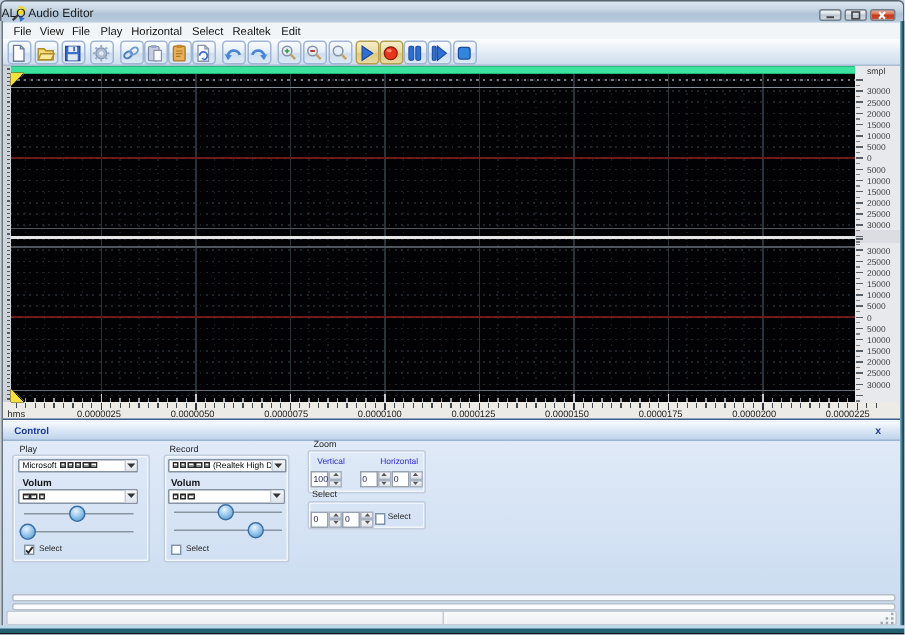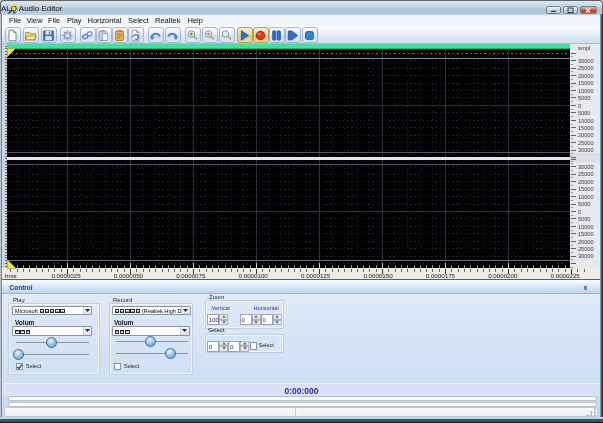--- a/index.html
+++ b/index.html
@@ -56,21 +56,21 @@
 </style></head><body>
 <div id="win">
  <div id="menub">
       <span style="position:absolute;left:7.5px;top:1.5px">File</span>
       <span style="position:absolute;left:25px;top:1.5px">View</span>
       <span style="position:absolute;left:46.5px;top:1.5px">File</span>
       <span style="position:absolute;left:65.5px;top:1.5px">Play</span>
       <span style="position:absolute;left:86px;top:1.5px">Horizontal</span>
       <span style="position:absolute;left:126.5px;top:1.5px">Select</span>
       <span style="position:absolute;left:153.5px;top:1.5px">Realtek</span>
-      <span style="position:absolute;left:186px;top:1.5px">Help</span>
+      <span style="position:absolute;left:186px;top:1.5px">Edit</span>
     </div>
  <div id="toolb">
       <div class="tbtn" style="left:3px">
         <svg width="13" height="13" viewBox="0 0 13 13">
           <path d="M3 1.2h4.6L10 3.6v8.2H3z" fill="#fdfdfd" stroke="#6b7c95" stroke-width="0.9"></path>
           <path d="M7.6 1.2V3.6H10" fill="none" stroke="#6b7c95" stroke-width="0.9"></path>
         </svg>
       </div>
 <div class="tbtn" style="left:21px">
         <svg width="13" height="13" viewBox="0 0 13 13">
@@ -384,23 +384,20 @@
         </svg>
       </div>
       <div class="spd">
         <svg width="4" height="2.6" viewBox="0 0 4 2.6">
           <path d="M2 2.4L0.2 0.2h3.6z" fill="#555"></path>
         </svg>
       </div>
     </div>
 <div class="cb" style="left:249.5px;top:342px"></div>
 <div class="slab" style="left:258.5px;top:341.5px">Select</div>
- <div id="tdisp">
-      <span>0:00:000</span>
-    </div>
  <div class="strip" style="top:396px"></div>
  <div class="strip" style="top:402px"></div>
  <div class="sbp" style="left:4px;width:594px"></div>
  <div style="position:absolute;left:295px;top:408px;width:1px;height:8px;background:#c6cdd6"></div>
  <div style="position:absolute;left:297px;top:408px;width:1px;height:8px;background:#fdfdfe"></div>
  <svg style="position:absolute;left:585px;top:408px" width="12" height="9" viewBox="0 0 12 9">
    <g fill="#9aa4ae">
         <rect x="9" y="0.5" width="1.6" height="1.6"></rect>
         <rect x="9" y="3.5" width="1.6" height="1.6"></rect>
         <rect x="9" y="6.5" width="1.6" height="1.6"></rect>

